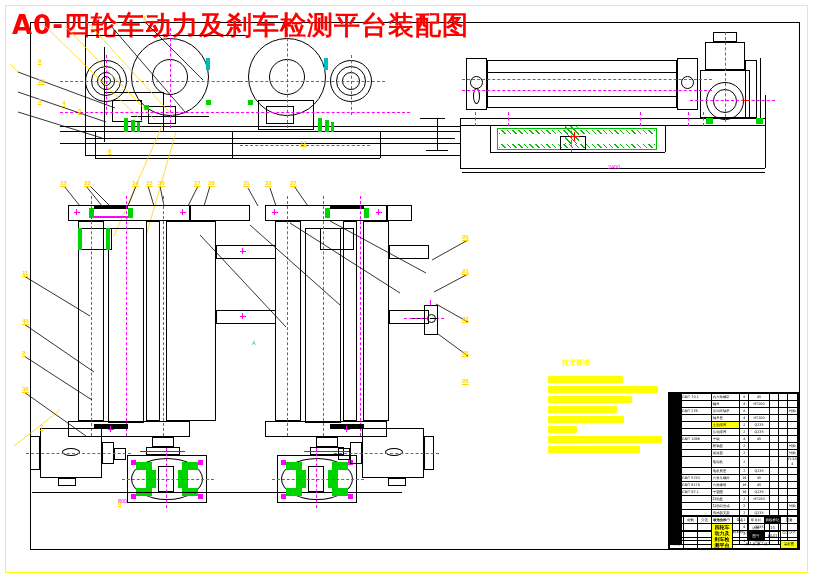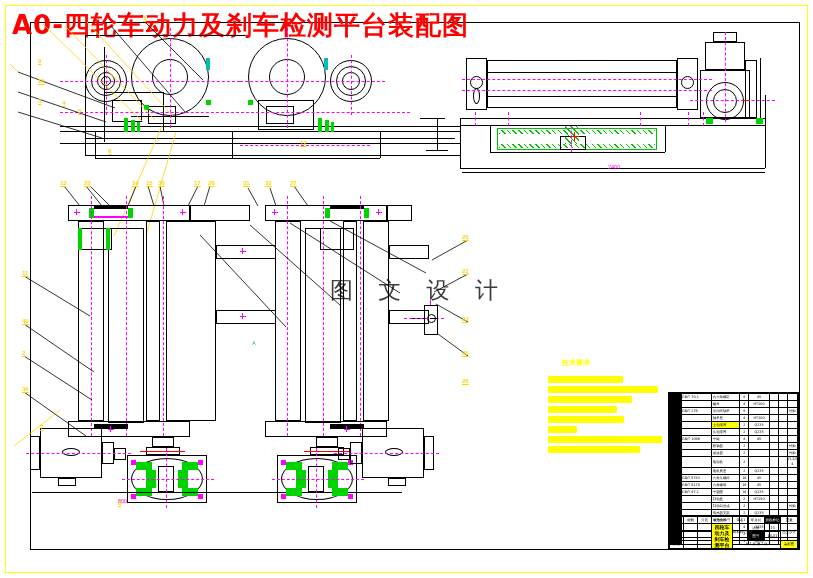--- a/index.html
+++ b/index.html
@@ -68,21 +68,20 @@
 </style>
 </head>
 <body>
 
 <div id="sheet">
 
   <div class="outer-frame"></div>
   <div class="inner-frame"></div>
 
   <div class="sheet-title">A0-四轮车动力及刹车检测平台装配图</div>
-  <div class="watermark">图 文 设 计</div>
 
   <div>
     <div class="ln lnh" style="left:85px;top:35px;width:160px;height:1px;"></div>
     <div class="ln lnv" style="left:85px;top:35px;height:120px;"></div>
     <div class="ln lnv" style="left:104px;top:47px;height:95px;"></div>
     <div class="ln lnh" style="left:85px;top:155px;width:375px;"></div>
     <div class="ln lnh" style="left:85px;top:138px;width:370px;"></div>
     <div class="ln lnh" style="left:60px;top:131px;width:400px;"></div>
     <div class="ln lnh" style="left:60px;top:126px;width:400px;"></div>
 

